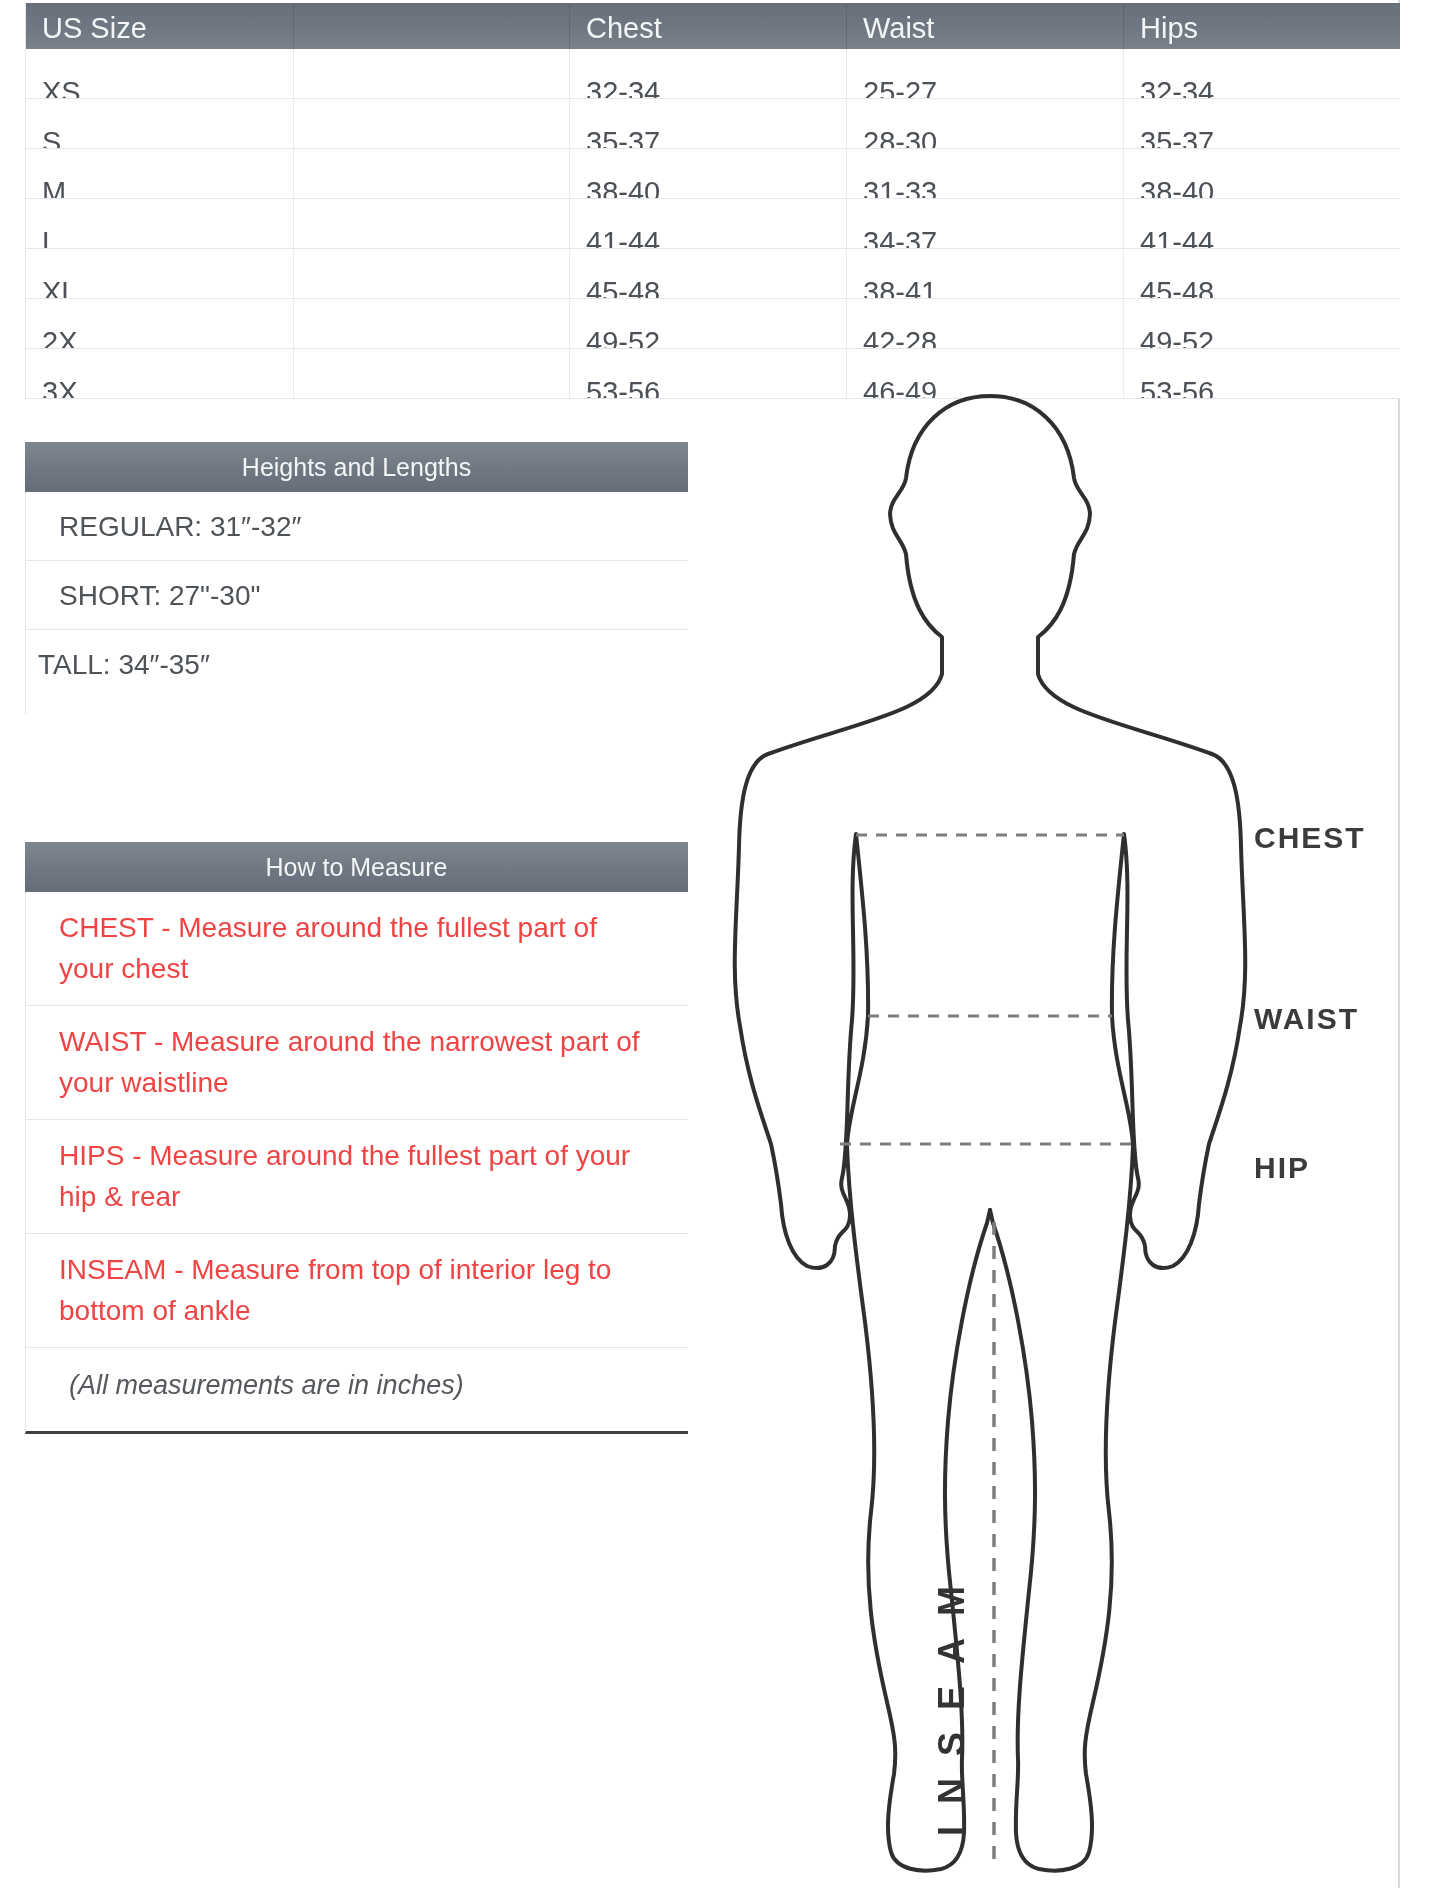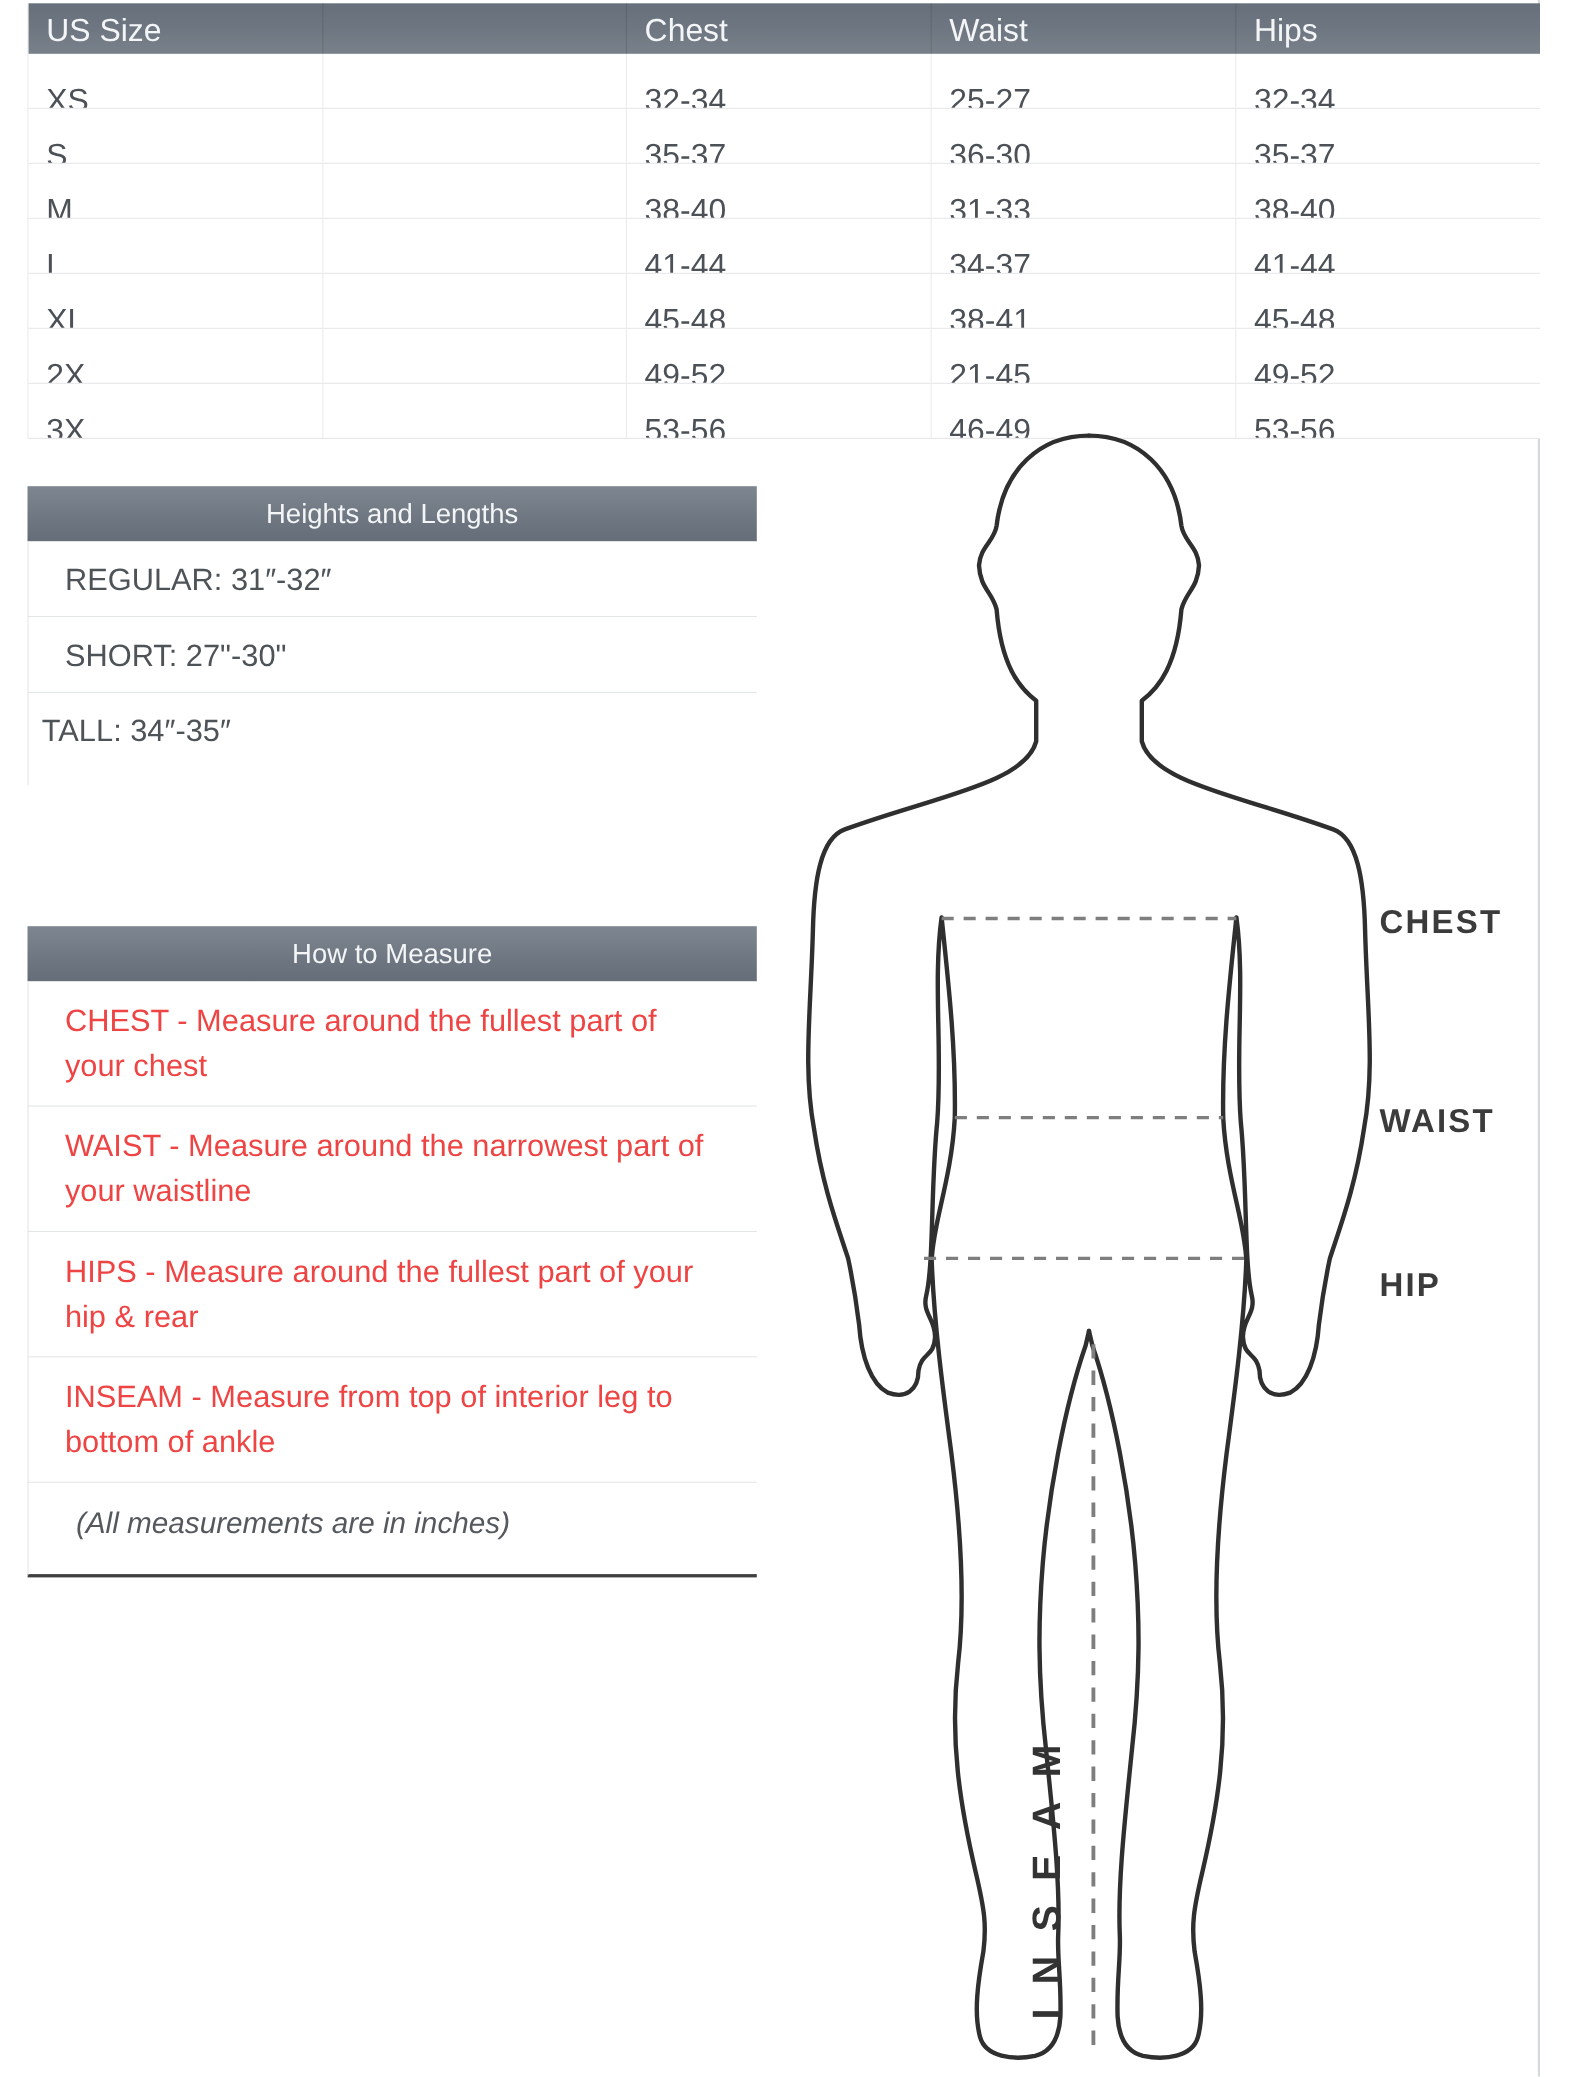--- a/index.html
+++ b/index.html
@@ -112,21 +112,21 @@
       <div class="st-cell c0">XS</div>
       <div class="st-cell c1"></div>
       <div class="st-cell c2">32-34</div>
       <div class="st-cell c3">25-27</div>
       <div class="st-cell c4">32-34</div>
     </div>
     <div class="st-row st-body">
       <div class="st-cell c0">S</div>
       <div class="st-cell c1"></div>
       <div class="st-cell c2">35-37</div>
-      <div class="st-cell c3">36-30</div>
+      <div class="st-cell c3">28-30</div>
       <div class="st-cell c4">35-37</div>
     </div>
     <div class="st-row st-body">
       <div class="st-cell c0">M</div>
       <div class="st-cell c1"></div>
       <div class="st-cell c2">38-40</div>
       <div class="st-cell c3">31-33</div>
       <div class="st-cell c4">38-40</div>
     </div>
     <div class="st-row st-body">
@@ -140,21 +140,21 @@
       <div class="st-cell c0">XL</div>
       <div class="st-cell c1"></div>
       <div class="st-cell c2">45-48</div>
       <div class="st-cell c3">38-41</div>
       <div class="st-cell c4">45-48</div>
     </div>
     <div class="st-row st-body">
       <div class="st-cell c0">2X</div>
       <div class="st-cell c1"></div>
       <div class="st-cell c2">49-52</div>
-      <div class="st-cell c3">21-45</div>
+      <div class="st-cell c3">42-28</div>
       <div class="st-cell c4">49-52</div>
     </div>
     <div class="st-row st-body">
       <div class="st-cell c0">3X</div>
       <div class="st-cell c1"></div>
       <div class="st-cell c2">53-56</div>
       <div class="st-cell c3">46-49</div>
       <div class="st-cell c4">53-56</div>
     </div>
   </div>

